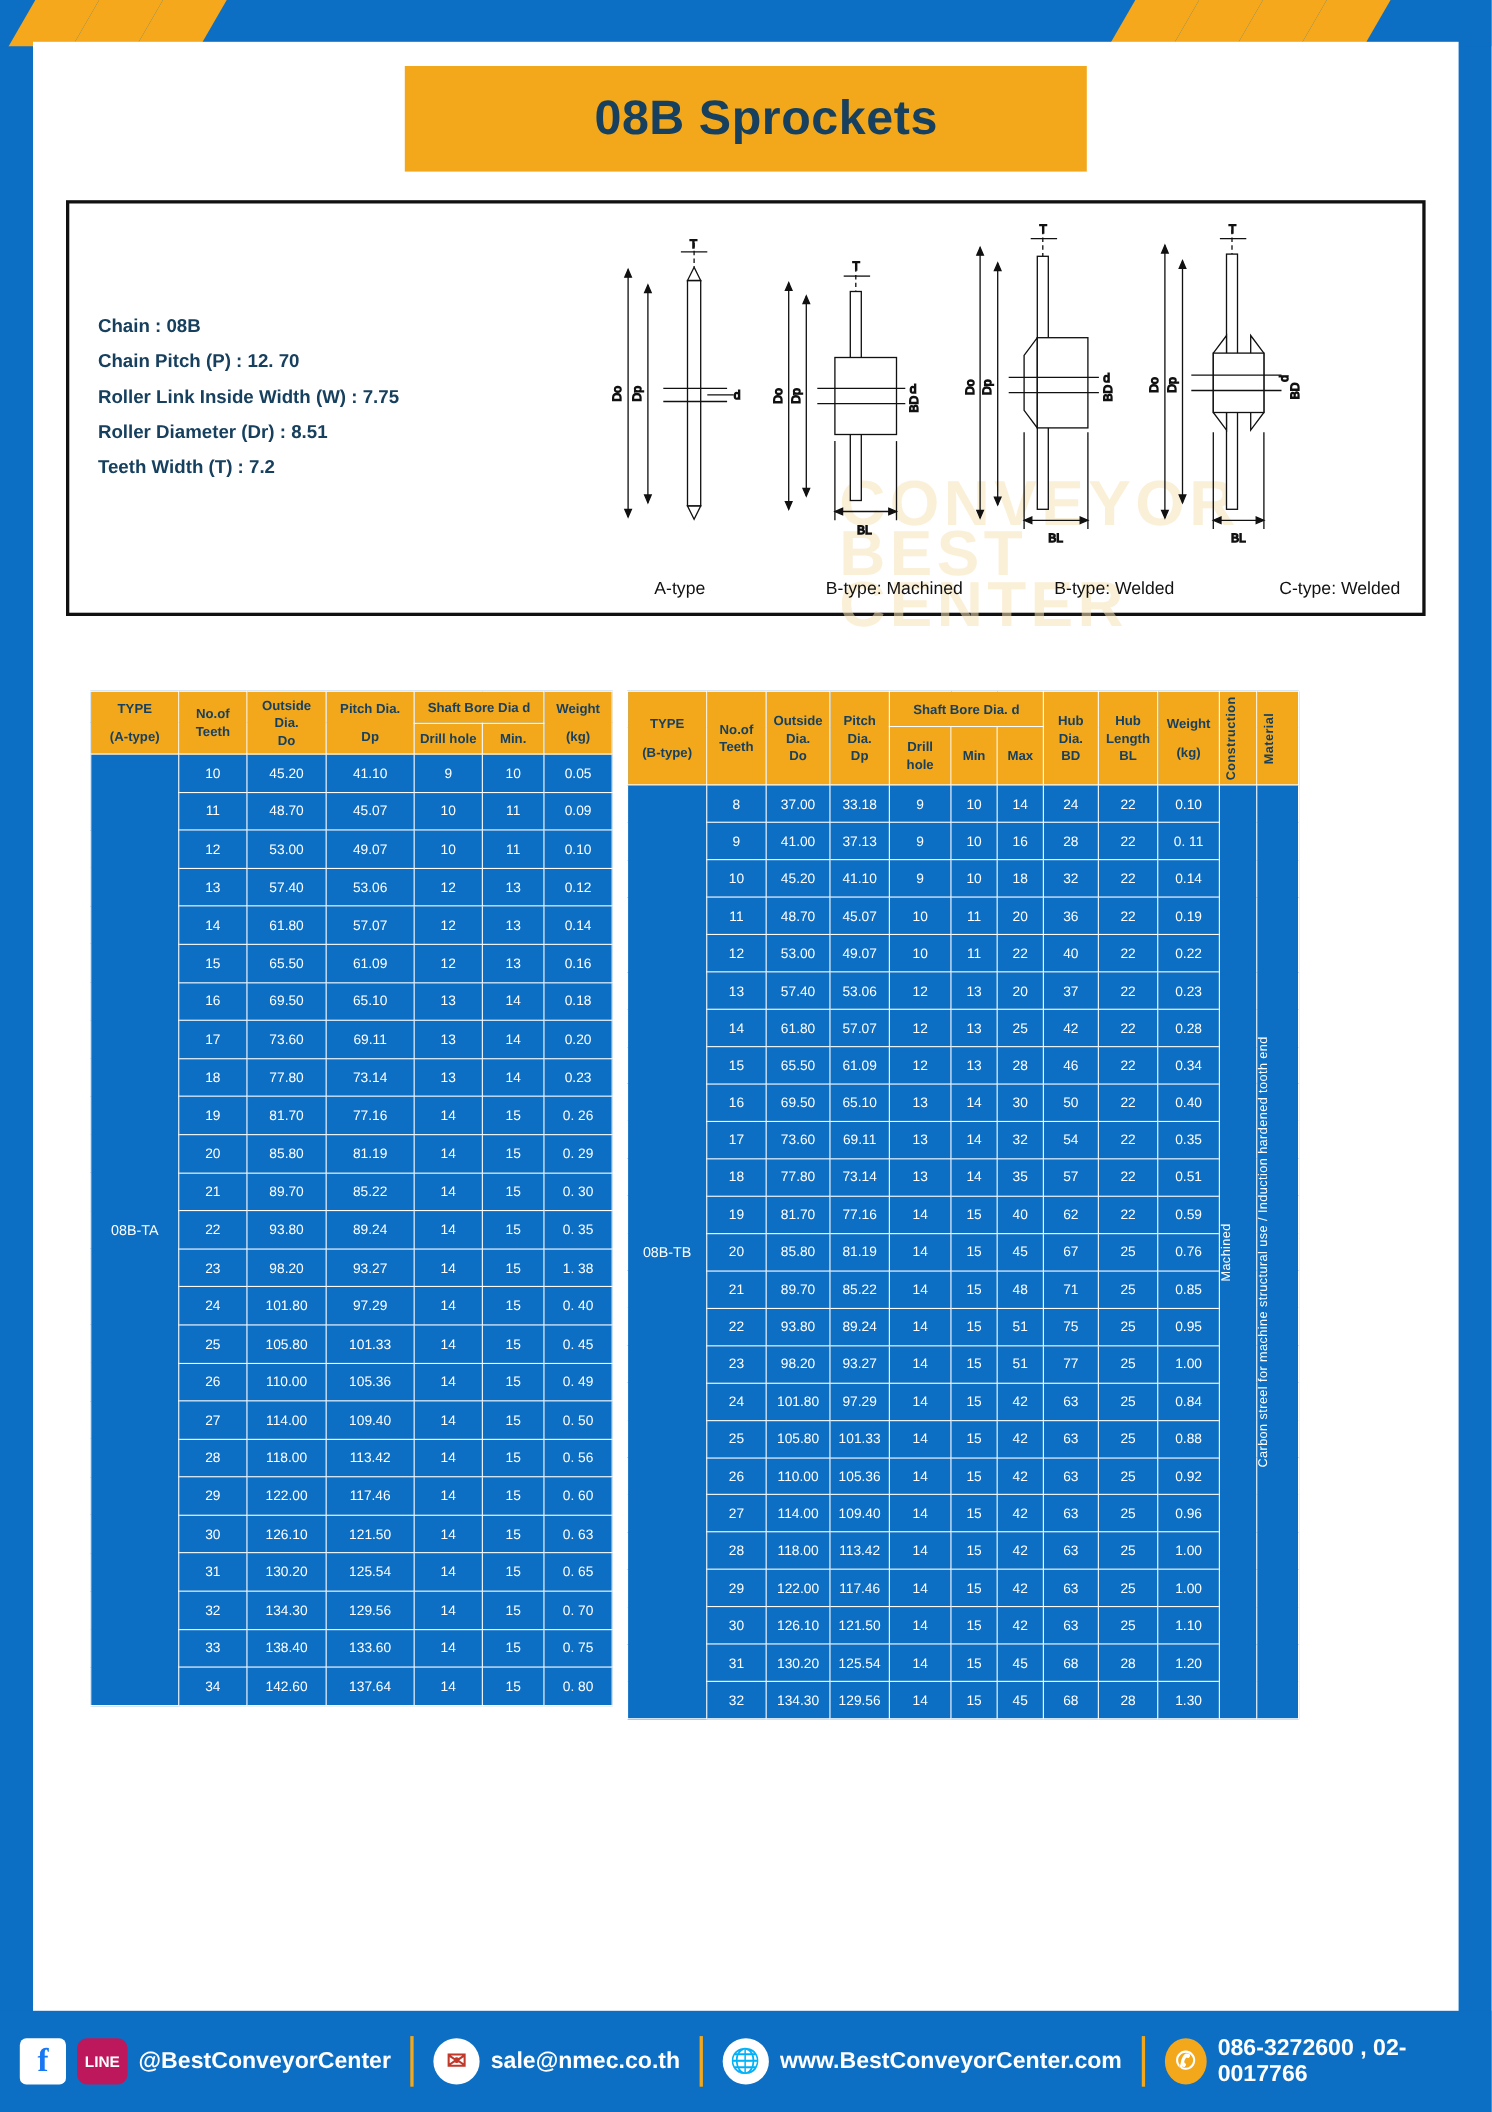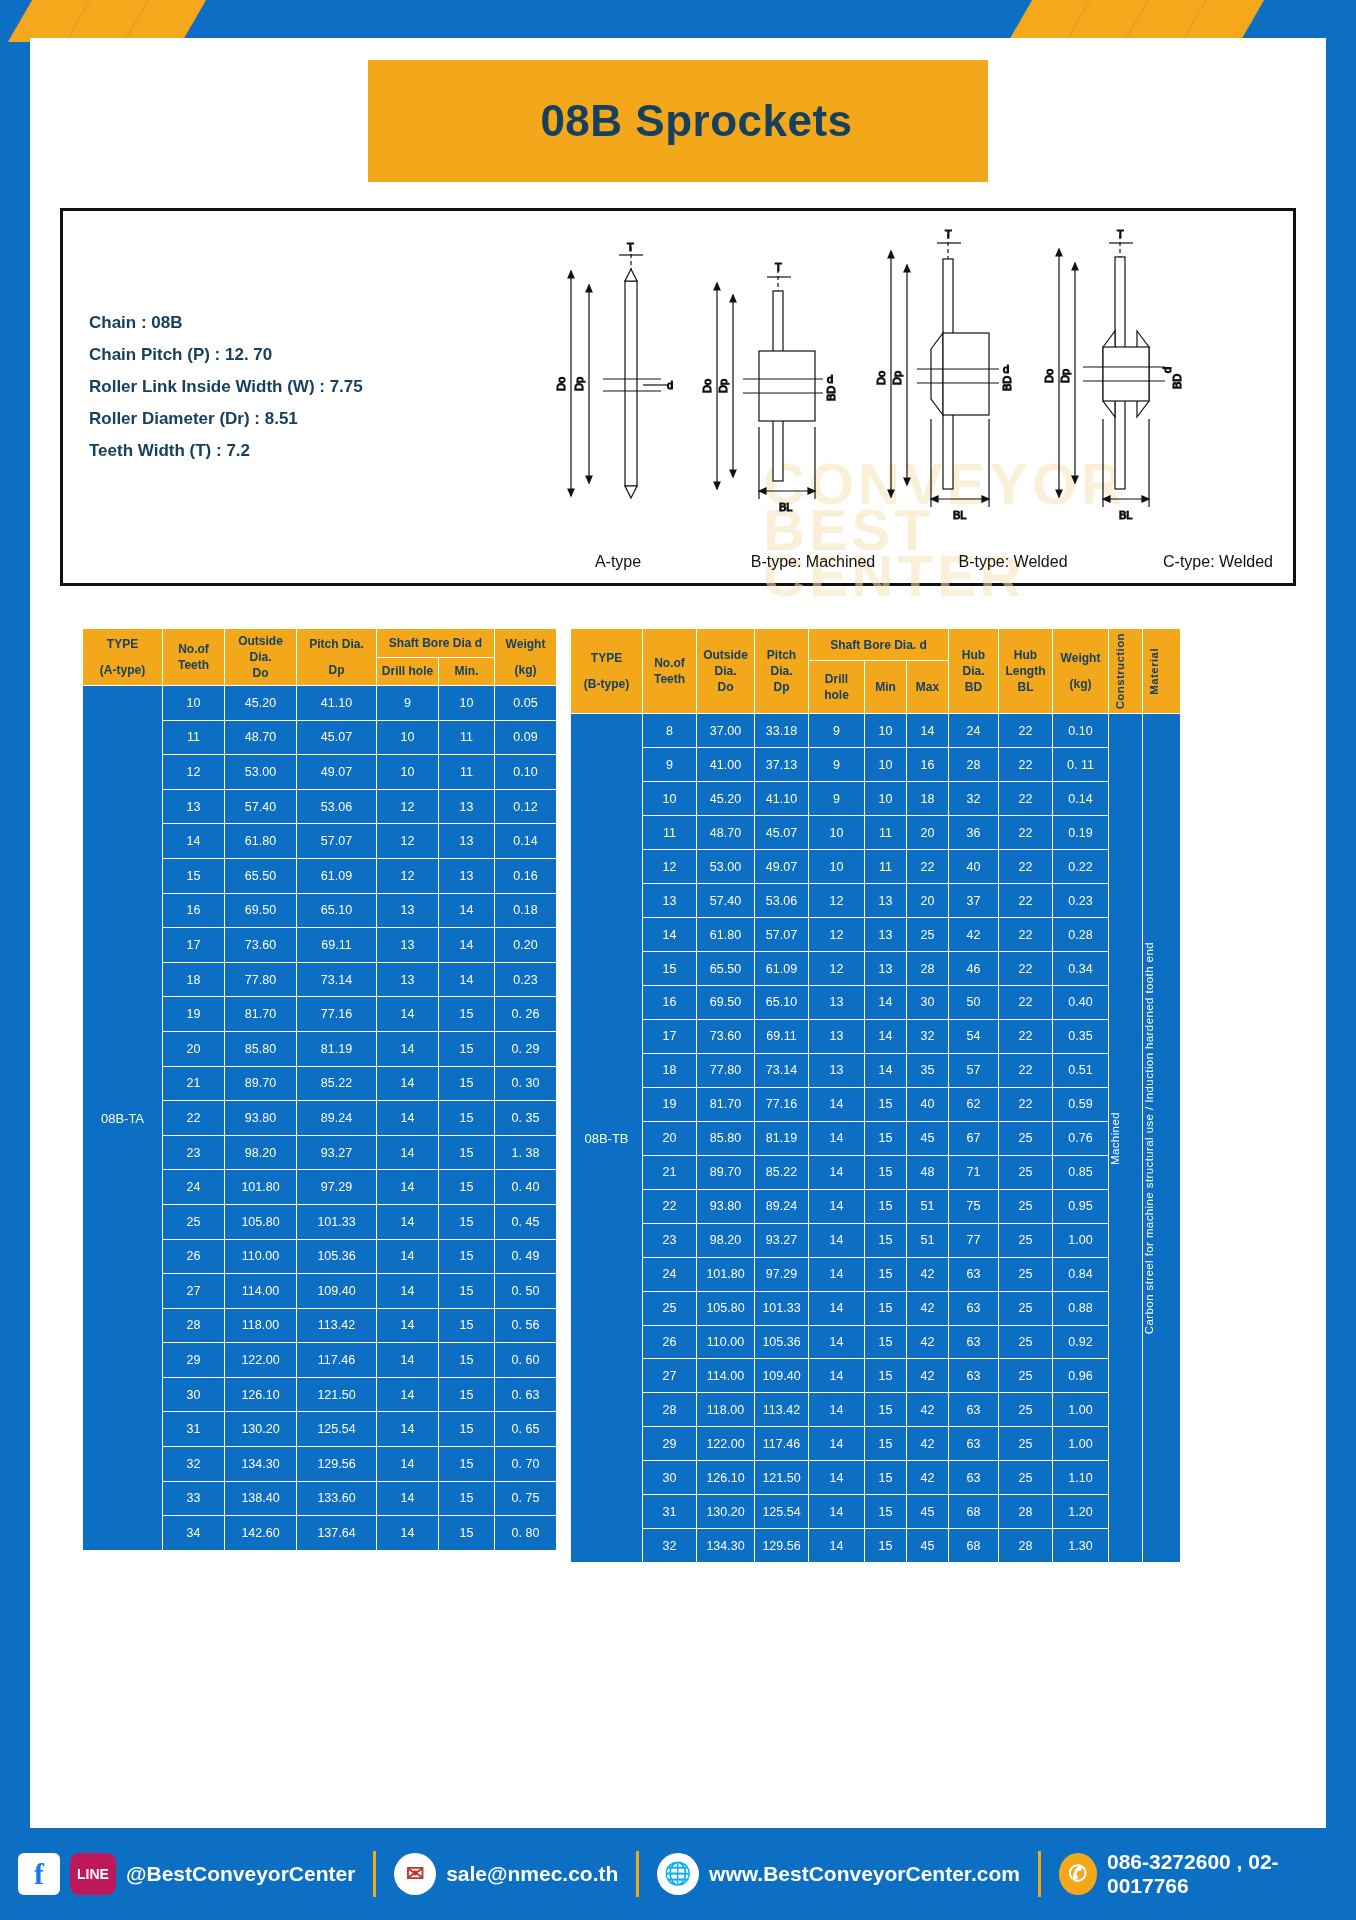--- a/index.html
+++ b/index.html
@@ -25,21 +25,21 @@
   .page {
     position:absolute;
     top:38px; left:30px;
     width:1296px; height:1846px;
     background:#ffffff;
     box-shadow:0 0 0 0 rgba(0,0,0,0);
   }
   
   .title-wrap {
     margin: 22px auto 0 auto;
-    width: 620px; height: 122px;
+    width: 620px; height: 96px;
     background:#f3a81c;
     display:flex; align-items:center; justify-content:center;padding-left:37px;
   }
   .title {
     font-size: 44px; font-weight:bold; color:#17405e; letter-spacing:0.5px;
   }
   
   .spec-box {
     margin: 26px 30px 0 30px;
     border: 3px solid #111;

